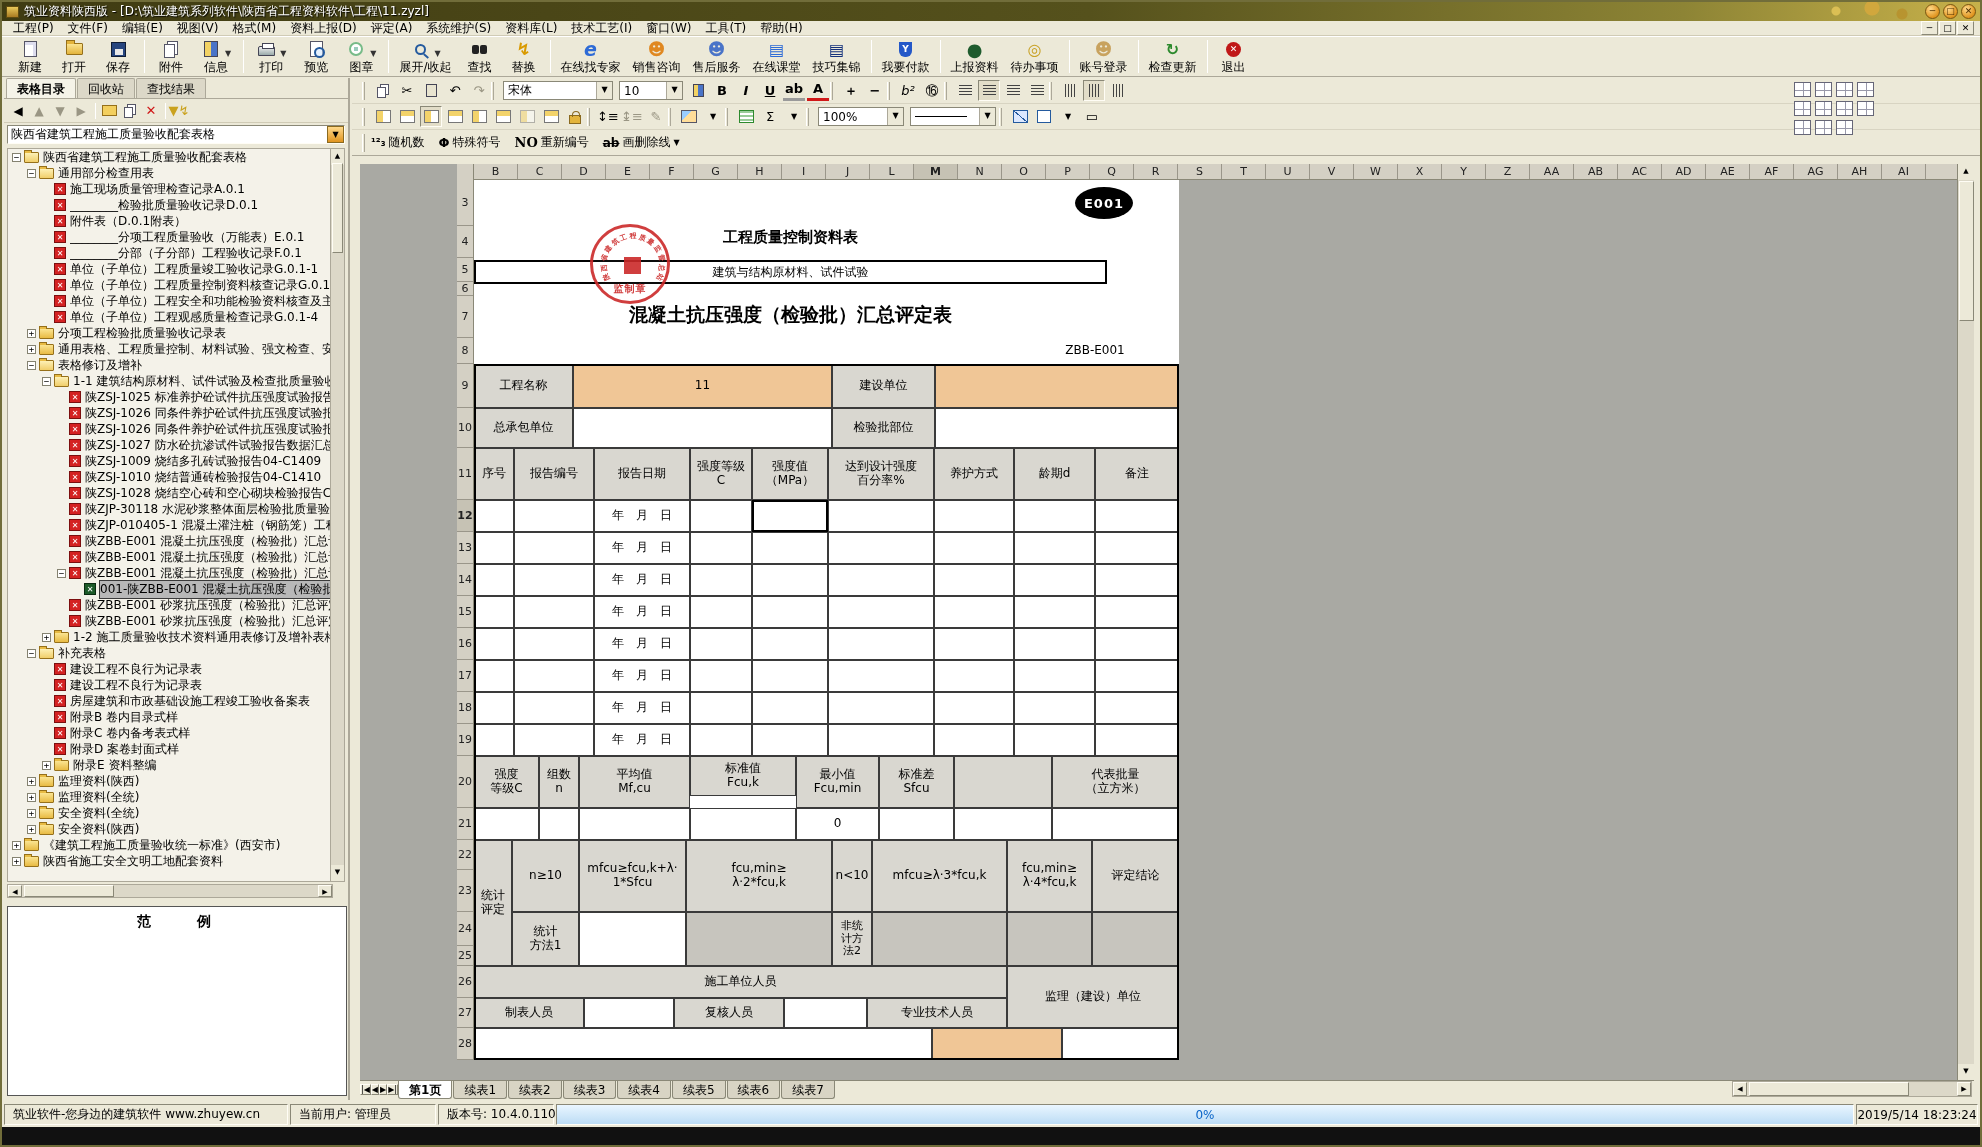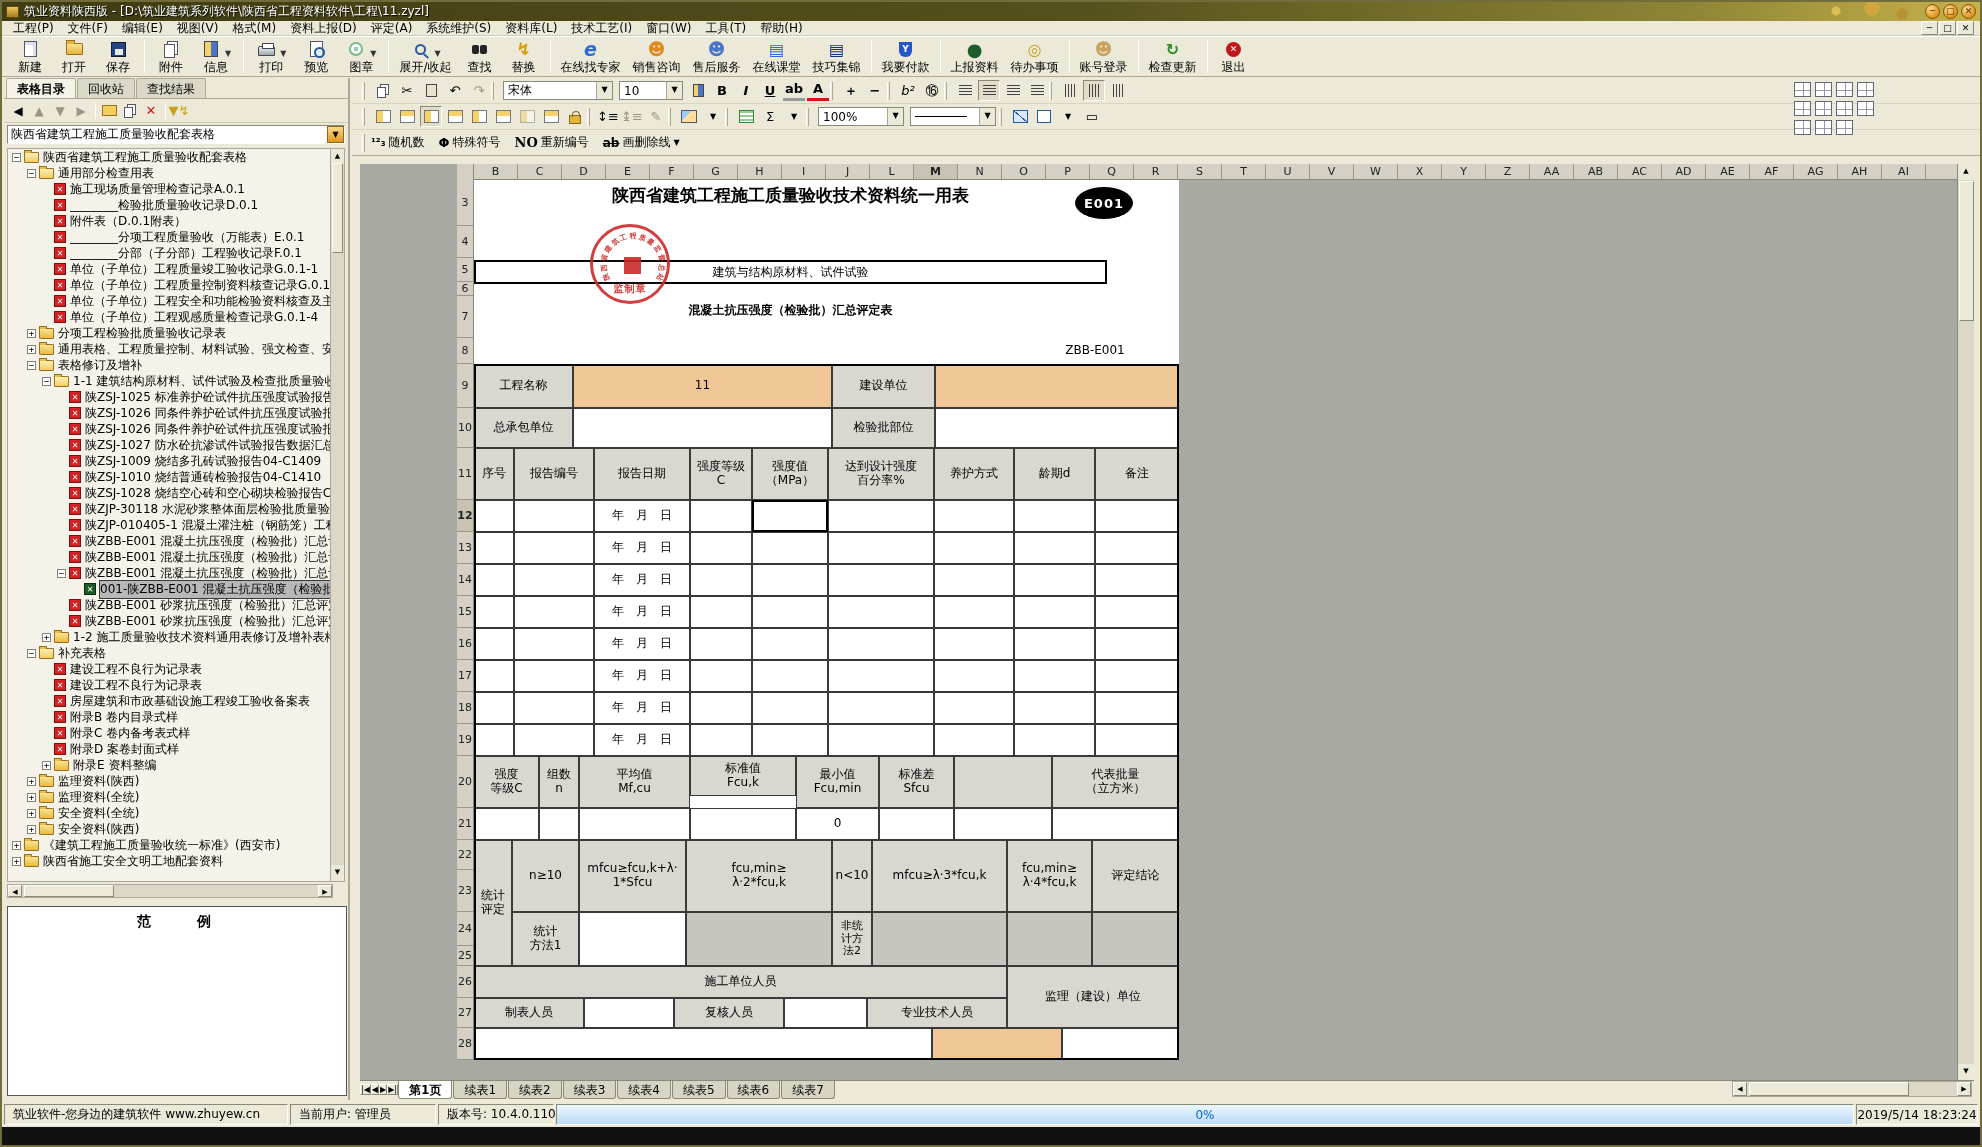--- a/index.html
+++ b/index.html
@@ -147,21 +147,21 @@
     font-size:12px; white-space:pre-line; text-align:center; line-height:1.15; overflow:hidden; }
   .cell.g { background:#d9d7d0; } .cell.w { background:#fff; } .cell.tan { background:#f0c696; } .cell.dk { background:#c7c5be; }
   .cell.sm { font-size:11px; }
   #form-border { position:absolute; left:0; top:184px; width:705px; height:696px; border:2px solid #000; pointer-events:none; z-index:5; }
   #active-cell { position:absolute; left:278px; top:320px; width:76px; height:32px; border:2px solid #000; z-index:6; }
   #doc-title { position:absolute; left:0; top:4px; width:633px; text-align:center; font-size:17px; font-weight:bold; }
   #doc-badge { position:absolute; left:601px; top:7px; width:58px; height:32px; background:#000; border-radius:50%;
     color:#fff; font-weight:bold; font-size:13px; display:flex; align-items:center; justify-content:center; letter-spacing:1px; }
   #doc-subtitle { position:absolute; left:0; top:48px; width:633px; text-align:center; font-size:15px; font-weight:bold; }
   #cat-box { position:absolute; left:0; top:80px; width:633px; height:24px; border:2px solid #000; display:flex; align-items:center; justify-content:center; font-size:12px; }
-  #table-title { position:absolute; left:0; top:122px; width:633px; text-align:center; font-size:12px; font-weight:bold; }
+  #table-title { position:absolute; left:0; top:122px; width:633px; text-align:center; font-size:19px; font-weight:bold; }
   #doc-code { position:absolute; left:561px; top:158px; width:120px; height:24px; display:flex; align-items:center; justify-content:center; font-size:12px; }
   #stamp { position:absolute; left:116px; top:44px; width:80px; height:80px; border:3px solid #cc2a2a; border-radius:50%; z-index:7; opacity:.9; background:rgba(255,255,255,0.05); }
   .arc-ch { position:absolute; font-size:7px; color:#cc2a2a; font-weight:bold; }
   #stamp-center { position:absolute; left:31px; top:30px; width:17px; height:17px; background:#cc2a2a; }
   #stamp-label { position:absolute; left:0; top:55px; width:100%; text-align:center; color:#cc2a2a; font-size:10px; font-weight:bold; letter-spacing:1px; }
   #vscroll { position:absolute; right:0; top:0; width:17px; height:916px; background:#dcd8c8; border-left:1px solid #8a8877; }
   .vs-btn { width:100%; height:16px; background:#ece9d8; font-size:7px; text-align:center; line-height:15px; }
   .vs-btn.bottom { position:absolute; bottom:0; }
 
   
@@ -882,22 +882,22 @@
       <div class="rownum" style="height: 32px;">21</div>
       <div class="rownum" style="height: 30px;">22</div>
       <div class="rownum" style="height: 42px;">23</div>
       <div class="rownum" style="height: 34px;">24</div>
       <div class="rownum" style="height: 20px;">25</div>
       <div class="rownum" style="height: 32px; text-align: center;">26</div>
       <div class="rownum" style="height: 30px;">27</div>
       <div class="rownum" style="height: 32px;">28</div>
     </div>
   <div id="page">
-    <div id="doc-title">陕西省建筑工程施工质量验收技术资料统一用表</div>
     <div id="doc-badge">E001</div>
+    <div id="doc-subtitle">工程质量控制资料表</div>
     <div id="cat-box">建筑与结构原材料、试件试验</div>
     <div id="table-title">混凝土抗压强度（检验批）汇总评定表</div>
     <div id="doc-code">ZBB-E001</div>
     <div id="stamp">
       <div id="stamp-center"></div>
       <div id="stamp-label">监制章</div>
     <span class="arc-ch" style="left: 10.2171px; top: 45.2559px; transform: rotate(-115deg);">陕</span>
         <span class="arc-ch" style="left: 7.65017px; top: 35.9474px; transform: rotate(-95.8333deg);">西</span>
         <span class="arc-ch" style="left: 8.2817px; top: 26.3121px; transform: rotate(-76.6667deg);">省</span>
         <span class="arc-ch" style="left: 12.0416px; top: 17.4183px; transform: rotate(-57.5deg);">建</span>

